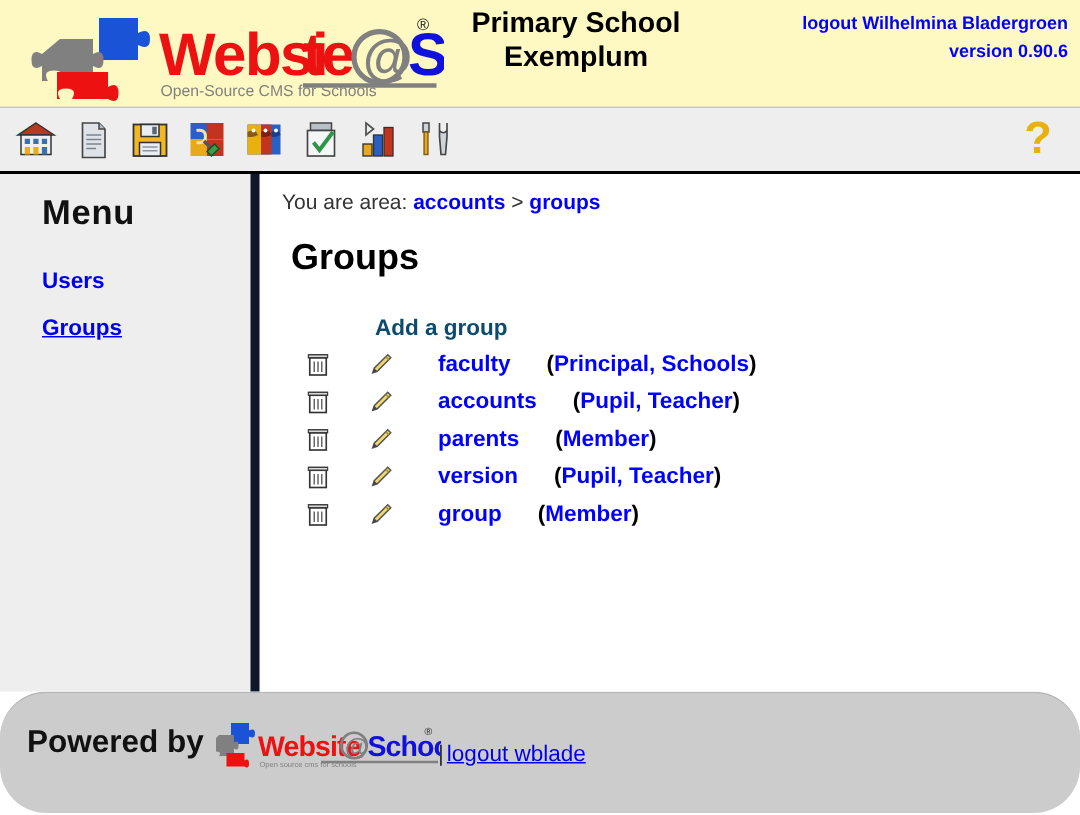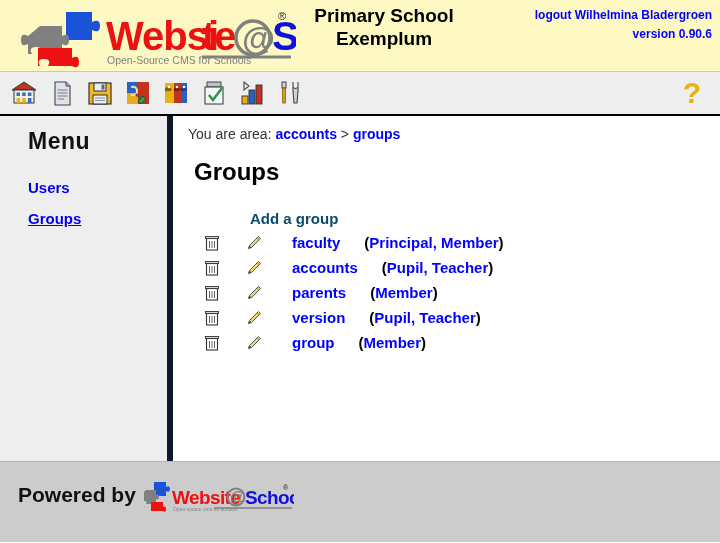--- a/index.html
+++ b/index.html
@@ -143,20 +143,21 @@
   }
   .grp-roles .role { color: #0000ff; }
   .grp-roles .paren { color: #000000; }
 
   
   .footer {
     position: relative;
     height: 81px;
     background: #cccccc;
     border-top: 1px solid #b5b5b5;
+    border-radius: 31px;
   }
   .footer-inner {
     position: absolute; left: 18px; top: 16px;
     display: flex; align-items: center;
   }
   .powered {
     font-size: 21px; font-weight: bold; color: #111111;
     font-family: "Liberation Sans", sans-serif;
     margin-right: 8px;
   }
@@ -346,21 +347,21 @@
             </svg>
           </span>
           <span class="icon-btn">
             <svg width="16" height="16" viewBox="0 0 16 16">
               <path d="M12.5 1.5 l2 2 l-9 9 l-3 1 l1 -3 z" fill="#f2d76b" stroke="#555" stroke-width="1"></path>
               <path d="M11.2 2.8 l2 2" stroke="#a08a2c" stroke-width="1"></path>
               <path d="M2.5 13.5 l1 -3 l2 2 z" fill="#444"></path>
             </svg>
           </span>
           <a href="#" class="grp-name">faculty</a>
-          <span class="grp-roles"><span class="paren">(</span><span class="role">Principal, Member</span><span class="paren">)</span></span>
+          <span class="grp-roles"><span class="paren">(</span><span class="role">Principal, Schools</span><span class="paren">)</span></span>
         </li>
 
         <li class="group-row">
           <span class="icon-btn">
             <svg width="14" height="16" viewBox="0 0 14 16">
               <rect x="1.5" y="3.5" width="11" height="11.5" fill="#ffffff" stroke="#333" stroke-width="1.1"></rect>
               <rect x="0.5" y="1.5" width="13" height="2" fill="#d8d8d8" stroke="#333" stroke-width="0.9"></rect>
               <line x1="4.5" y1="6" x2="4.5" y2="13" stroke="#666" stroke-width="1"></line>
               <line x1="7" y1="6" x2="7" y2="13" stroke="#666" stroke-width="1"></line>
               <line x1="9.5" y1="6" x2="9.5" y2="13" stroke="#666" stroke-width="1"></line>
@@ -457,15 +458,18 @@
           <text x="28" y="24" font-family="'Liberation Sans',sans-serif" font-size="19" font-weight="bold" fill="#ee1111" letter-spacing="-0.6">Website</text>
           <circle cx="92" cy="17" r="8.5" fill="none" stroke="#808080" stroke-width="1.8"></circle>
           <text x="86" y="23" font-family="'Liberation Sans',sans-serif" font-size="16" font-weight="bold" fill="#808080">@</text>
           <text x="101" y="24" font-family="'Liberation Sans',sans-serif" font-size="19" font-weight="bold" fill="#1111dd" letter-spacing="-0.6">School</text>
           <text x="139" y="10" font-family="'Liberation Sans',sans-serif" font-size="7" fill="#222">®</text>
           <line x1="70" y1="28" x2="148" y2="28" stroke="#808080" stroke-width="1.6"></line>
           <text x="29" y="31" font-family="'Liberation Sans',sans-serif" font-size="5" fill="#808080">Open source cms for schools</text>
         </svg>
       </span>
     </div>
+    <div class="footer-logout">
+      <span class="pipe">|</span><a href="#">logout wblade</a>
+    </div>
   </div>
 
 </div>
 
 </body></html>

